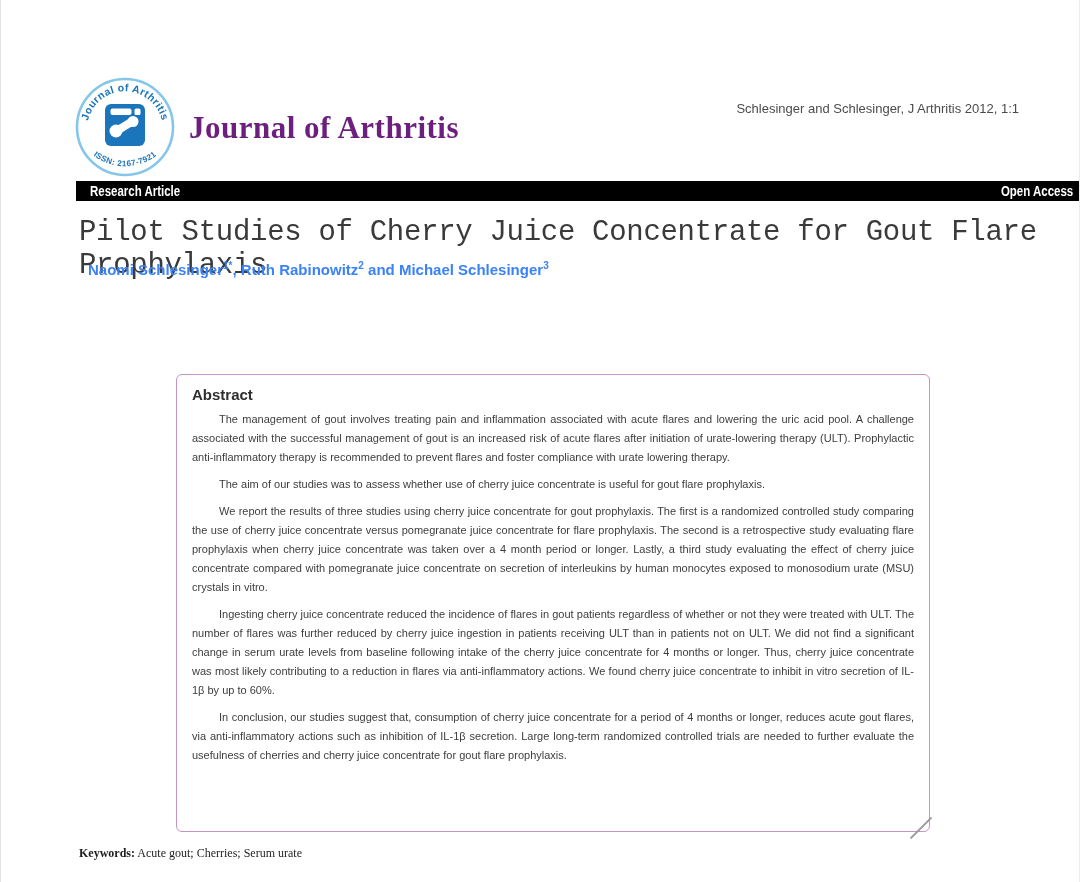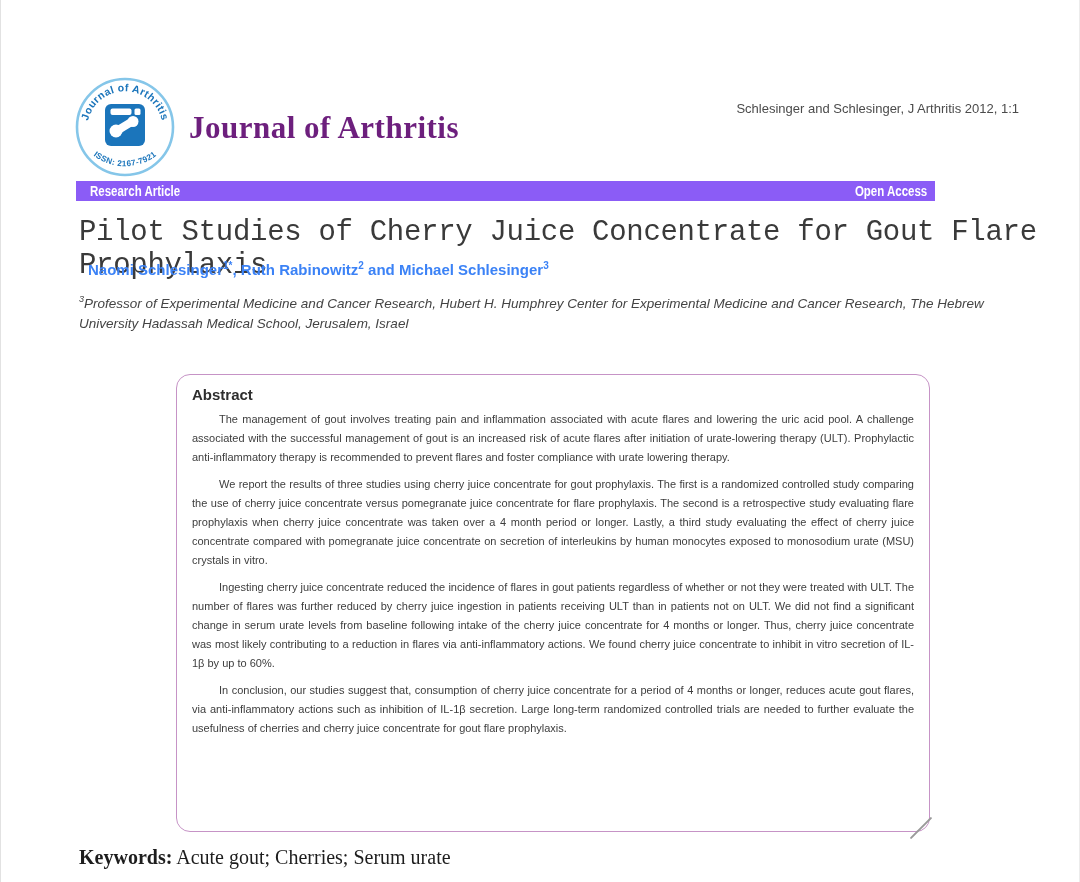--- a/index.html
+++ b/index.html
@@ -19,22 +19,22 @@
     font-size:31px; color:#6d1f7d; letter-spacing:0.5px;
   }
   .citation-block {
     position:absolute; top:96px; right:60px; text-align:left;
     font-size:13px; color:#4b4b4b; line-height:25px;
   }
   .doi-link { color:#4ba3d9; text-decoration:none; }
 
   
   .banner {
-    position:absolute; left:75px; top:181px; width:859px; height:20px;
-    background:#8b5cf6; color:#fff;
+    position:absolute; left:75px; top:181px; width:1005px; height:20px;
+    background:#000000; color:#fff;
     display:flex; justify-content:space-between; align-items:center;
     padding:0 8px 0 14px;
   }
   .banner span {
     font-weight:bold; font-size:14px; letter-spacing:0; white-space:nowrap;
     display:inline-block; transform:scaleX(0.82);
   }
   .banner .b-left  { transform-origin:left center; }
   .banner .b-right { transform-origin:right center; }
 
@@ -51,39 +51,39 @@
   .authors sup { font-size:10px; }
   .affiliations {
     position:absolute; left:78px; top:289px; width:945px;
     font-size:13.5px; font-style:italic; color:#444; line-height:20px;
   }
   .affiliations sup { font-size:9px; font-style:italic; }
 
   
   .abstract-box {
     position:absolute; left:175px; top:374px; width:754px; min-height:458px;
-    border:1.5px solid #c693c6; border-radius:14px;
+    border:1.5px solid #c693c6; border-radius:6px;
     padding:11px 15px 12px 15px; background:#fff;
   }
   .abstract-heading { font-size:15px; font-weight:bold; color:#2e2e2e; margin-bottom:7px; }
   .abstract-box p {
     font-size:11px; line-height:19px; color:#3d3d3d;
     text-align:justify; text-indent:27px; margin-bottom:8px;
   }
   .abstract-box p:last-child { margin-bottom:0; }
   .corner-fold {
     position:absolute; width:30px; height:2px; background:#9a9a9a;
     right:-7px; bottom:2px; transform:rotate(-45deg); transform-origin:center;
     border-radius:1px;
   }
 
   
   .keywords {
     position:absolute; left:78px; top:846px;
-    font-family:"Liberation Serif", serif; font-size:20px; color:#1d1d1d;
+    font-family:"Liberation Serif", serif; font-size:12px; color:#1d1d1d;
   }
   .keywords .kw-label { font-weight:bold; }
 </style>
 </head>
 <body>
 
 <div class="logo-wrap">
   <svg width="100" height="100" viewBox="0 0 100 100">
     <defs>
       <path id="arcTop" d="M 13,61 A 38,38 0 1 1 87,61" fill="none"></path>
@@ -119,26 +119,26 @@
   <span class="b-right">Open Access</span>
 </div>
 
 <h1 class="article-title">Pilot Studies of Cherry Juice Concentrate for Gout Flare Prophylaxis</h1>
 
 <div class="authors">
   <span><span></span><span>Naomi Schlesinger</span><sup>1*</sup></span><span><span>, </span><span>Ruth Rabinowitz</span><sup>2</sup></span><span><span>  and  </span><span>Michael Schlesinger</span><sup>3</sup></span>
 </div>
 
 <div class="affiliations">
-  <div><sup>3</sup><span>Professor of Experimental Medicine and Cancer Research, Hubert H. Humphrey Center for Experimental Medicine and Cancer Research, The Hebrew University Hadassah Medical School, Jerusalem, Israel</span></div>
 </div>
 
 <div class="abstract-box">
   <div class="abstract-heading">Abstract</div>
   <p>The management of gout involves treating pain and inflammation associated with acute flares and lowering the uric acid pool. A challenge associated with the successful management of gout is an increased risk of acute flares after initiation of urate-lowering therapy (ULT). Prophylactic anti-inflammatory therapy is recommended to prevent flares and foster compliance with urate lowering therapy.</p>
+  <p>The aim of our studies was to assess whether use of cherry juice concentrate is useful for gout flare prophylaxis.</p>
   <p>We report the results of three studies using cherry juice concentrate for gout prophylaxis. The first is a randomized controlled study comparing the use of cherry juice concentrate versus pomegranate juice concentrate for flare prophylaxis. The second is a retrospective study evaluating flare prophylaxis when cherry juice concentrate was taken over a 4 month period or longer. Lastly, a third study evaluating the effect of cherry juice concentrate compared with pomegranate juice concentrate on secretion of interleukins by human monocytes exposed to monosodium urate (MSU) crystals in vitro.</p>
   <p>Ingesting cherry juice concentrate reduced the incidence of flares in gout patients regardless of whether or not they were treated with ULT. The number of flares was further reduced by cherry juice ingestion in patients receiving ULT than in patients not on ULT. We did not find a significant change in serum urate levels from baseline following intake of the cherry juice concentrate for 4 months or longer. Thus, cherry juice concentrate was most likely contributing to a reduction in flares via anti-inflammatory actions. We found cherry juice concentrate to inhibit in vitro secretion of IL-1β by up to 60%.</p>
   <p>In conclusion, our studies suggest that, consumption of cherry juice concentrate for a period of 4 months or longer, reduces acute gout flares, via anti-inflammatory actions such as inhibition of IL-1β secretion. Large long-term randomized controlled trials are needed to further evaluate the usefulness of cherries and cherry juice concentrate for gout flare prophylaxis.</p>
   <div class="corner-fold"></div>
 </div>
 
 <div class="keywords">
   <span class="kw-label">Keywords:</span><span> Acute gout; Cherries; Serum urate</span>
 </div>
 

